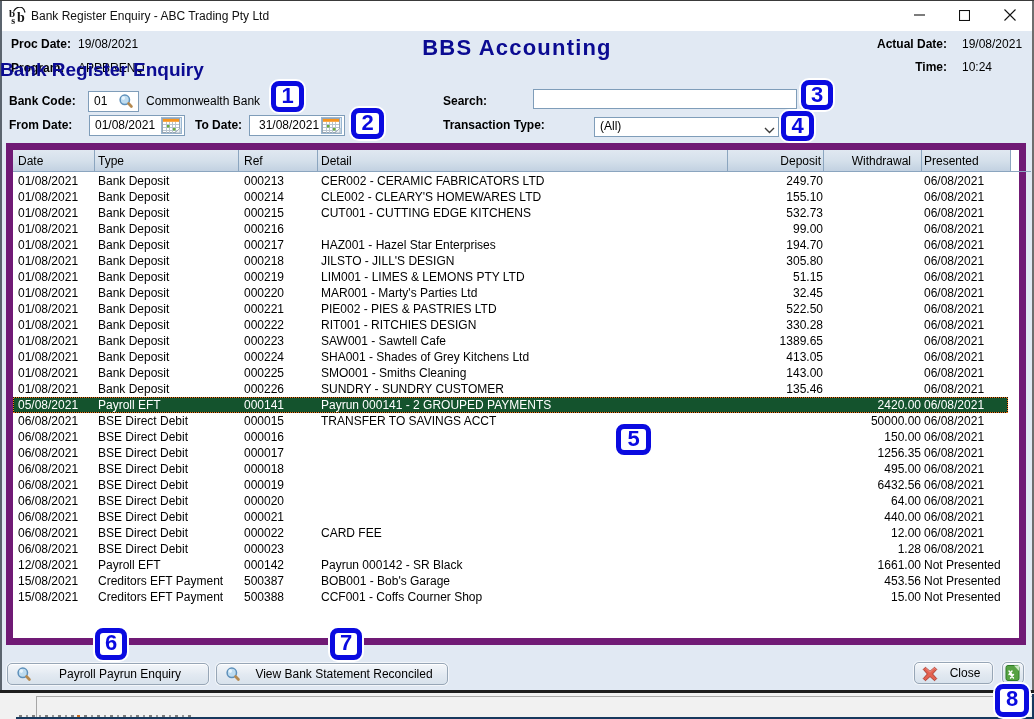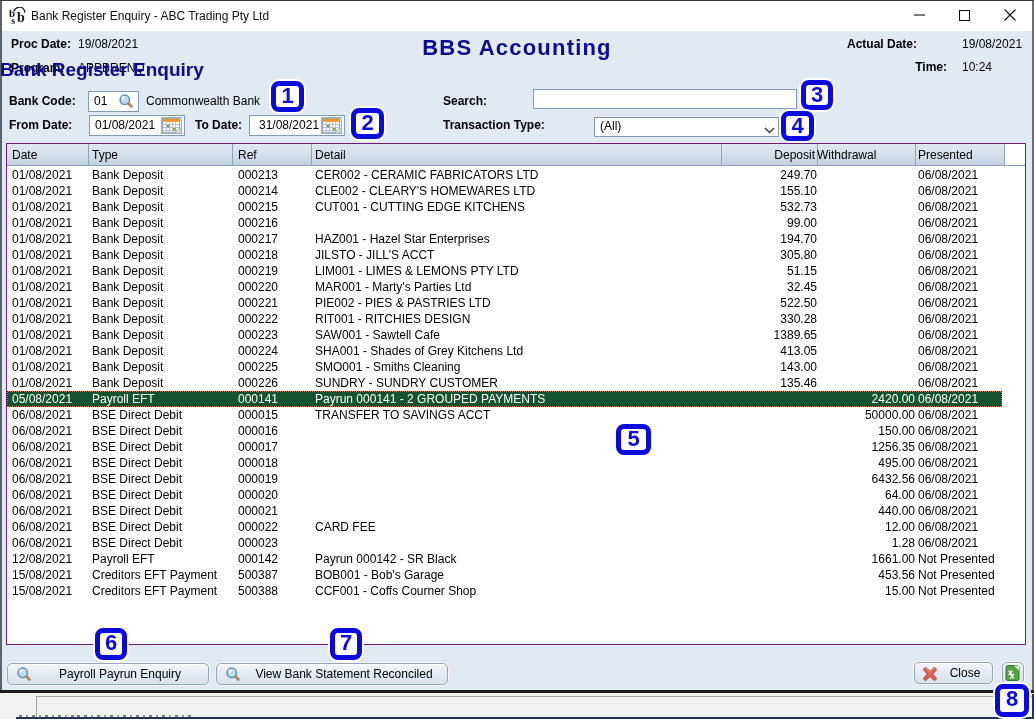--- a/index.html
+++ b/index.html
@@ -49,21 +49,21 @@
   </svg>
 
 <div class="abs" style="left:2px;top:31px;width:1030px;height:659px;background:#e1e9f3"></div>
 
 <div class="lbl" style="left:11px;top:37px">Proc Date:</div>
 <div class="val" style="left:78px;top:37px">19/08/2021</div>
 <div class="lbl" style="left:11px;top:61px">Program:</div>
 <div class="val" style="left:78px;top:61px">APPBRENQ</div>
 <div class="abs" style="left:0;top:37px;width:1034px;text-align:center;font-weight:bold;font-size:22px;line-height:22px;letter-spacing:1.2px;color:#0b0b92">BBS Accounting</div>
 <div class="abs" style="left:0;top:60px;width:874px;text-align:left;font-weight:bold;font-size:19px;line-height:20px;color:#0b0b92">Bank Register Enquiry</div>
-<div class="lbl" style="left:847px;top:37px;width:100px;">Actual Date:</div>
+<div class="lbl" style="left:847px;top:37px;width:100px;text-align:right">Actual Date:</div>
 <div class="val" style="left:962px;top:37px">19/08/2021</div>
 <div class="lbl" style="left:847px;top:60px;width:100px;text-align:right">Time:</div>
 <div class="val" style="left:962px;top:60px">10:24</div>
 
 <div class="lbl" style="left:9px;top:94px">Bank Code:</div>
 <div class="fld" style="left:88px;top:91px;width:51px;height:21px"></div>
 <div class="val" style="left:94px;top:94px">01</div>
 <div class="abs" style="left:118px;top:93px"><svg width="16" height="16" viewBox="0 0 16 16">
       <circle cx="6.8" cy="6.8" r="4.7" fill="#bedcf0" stroke="#5e90ba" stroke-width="1.5"></circle>
       <circle cx="5.3" cy="5.1" r="1.8" fill="#e8f5fd"></circle>
@@ -112,37 +112,37 @@
 
 <div class="lbl" style="left:443px;top:94px">Search:</div>
 <div class="fld" style="left:533px;top:89px;width:264px;height:20px"></div>
 <div class="lbl" style="left:443px;top:118px">Transaction Type:</div>
 <div class="fld" style="left:594px;top:117px;width:185px;height:20px"></div>
 <div class="val" style="left:600px;top:119px">(All)</div>
 <div class="abs" style="left:764px;top:123px"><svg width="11" height="7" viewBox="0 0 11 7">
       <polyline points="1,1 5.5,5.5 10,1" fill="none" stroke="#3c3c3c" stroke-width="1.4"></polyline>
     </svg></div>
 
-<div class="abs" style="left:6px;top:143px;width:1020px;height:502px;background:#fff;border:1px solid #701a75">
+<div class="abs" style="left:6px;top:143px;width:1020px;height:502px;background:#fff;border:7px solid #701a75">
   <div class="abs" style="left:0;top:0;width:997px;height:21px;background:linear-gradient(#e0e8f1,#d5e0eb 50%,#c2d1e1)">
       <i class="sep" style="left:81px"></i>
       <i class="sep" style="left:225px"></i>
       <i class="sep" style="left:304px"></i>
       <i class="sep" style="left:714px"></i>
       <i class="sep" style="left:810px"></i>
       <i class="sep" style="left:908px"></i>
       <i class="sep" style="left:997px"></i>
     </div>
   <div class="abs" style="left:0;top:21px;width:1018px;height:1px;background:#8ba5bf"></div>
   <div class="abs" style="left:5px;top:3px;line-height:16px">Date</div>
   <div class="abs" style="left:85px;top:3px;line-height:16px">Type</div>
   <div class="abs" style="left:231px;top:3px;line-height:16px">Ref</div>
   <div class="abs" style="left:308px;top:3px;line-height:16px">Detail</div>
   <div class="abs" style="left:713px;top:3px;width:95px;text-align:right;line-height:16px">Deposit</div>
-  <div class="abs" style="left:810px;top:3px;width:88px;line-height:16px">Withdrawal</div>
+  <div class="abs" style="left:810px;top:3px;width:88px;text-align:right;line-height:16px">Withdrawal</div>
   <div class="abs" style="left:911px;top:3px;line-height:16px">Presented</div>
 <div class="row" style="top:23px">
       <span class="c1">01/08/2021</span>
       <span class="c2">Bank Deposit</span>
       <span class="c3">000213</span>
       <span class="c4">CER002 - CERAMIC FABRICATORS LTD</span>
       <span class="c5">249.70</span>
       <span class="c7">06/08/2021</span>
     </div>
 <div class="row" style="top:39px">
@@ -173,21 +173,21 @@
       <span class="c2">Bank Deposit</span>
       <span class="c3">000217</span>
       <span class="c4">HAZ001 - Hazel Star Enterprises</span>
       <span class="c5">194.70</span>
       <span class="c7">06/08/2021</span>
     </div>
 <div class="row" style="top:103px">
       <span class="c1">01/08/2021</span>
       <span class="c2">Bank Deposit</span>
       <span class="c3">000218</span>
-      <span class="c4">JILSTO - JILL'S ACCT</span>
+      <span class="c4">JILSTO - JILL'S DESIGN</span>
       <span class="c5">305.80</span>
       <span class="c7">06/08/2021</span>
     </div>
 <div class="row" style="top:119px">
       <span class="c1">01/08/2021</span>
       <span class="c2">Bank Deposit</span>
       <span class="c3">000219</span>
       <span class="c4">LIM001 - LIMES &amp; LEMONS PTY LTD</span>
       <span class="c5">51.15</span>
       <span class="c7">06/08/2021</span>

